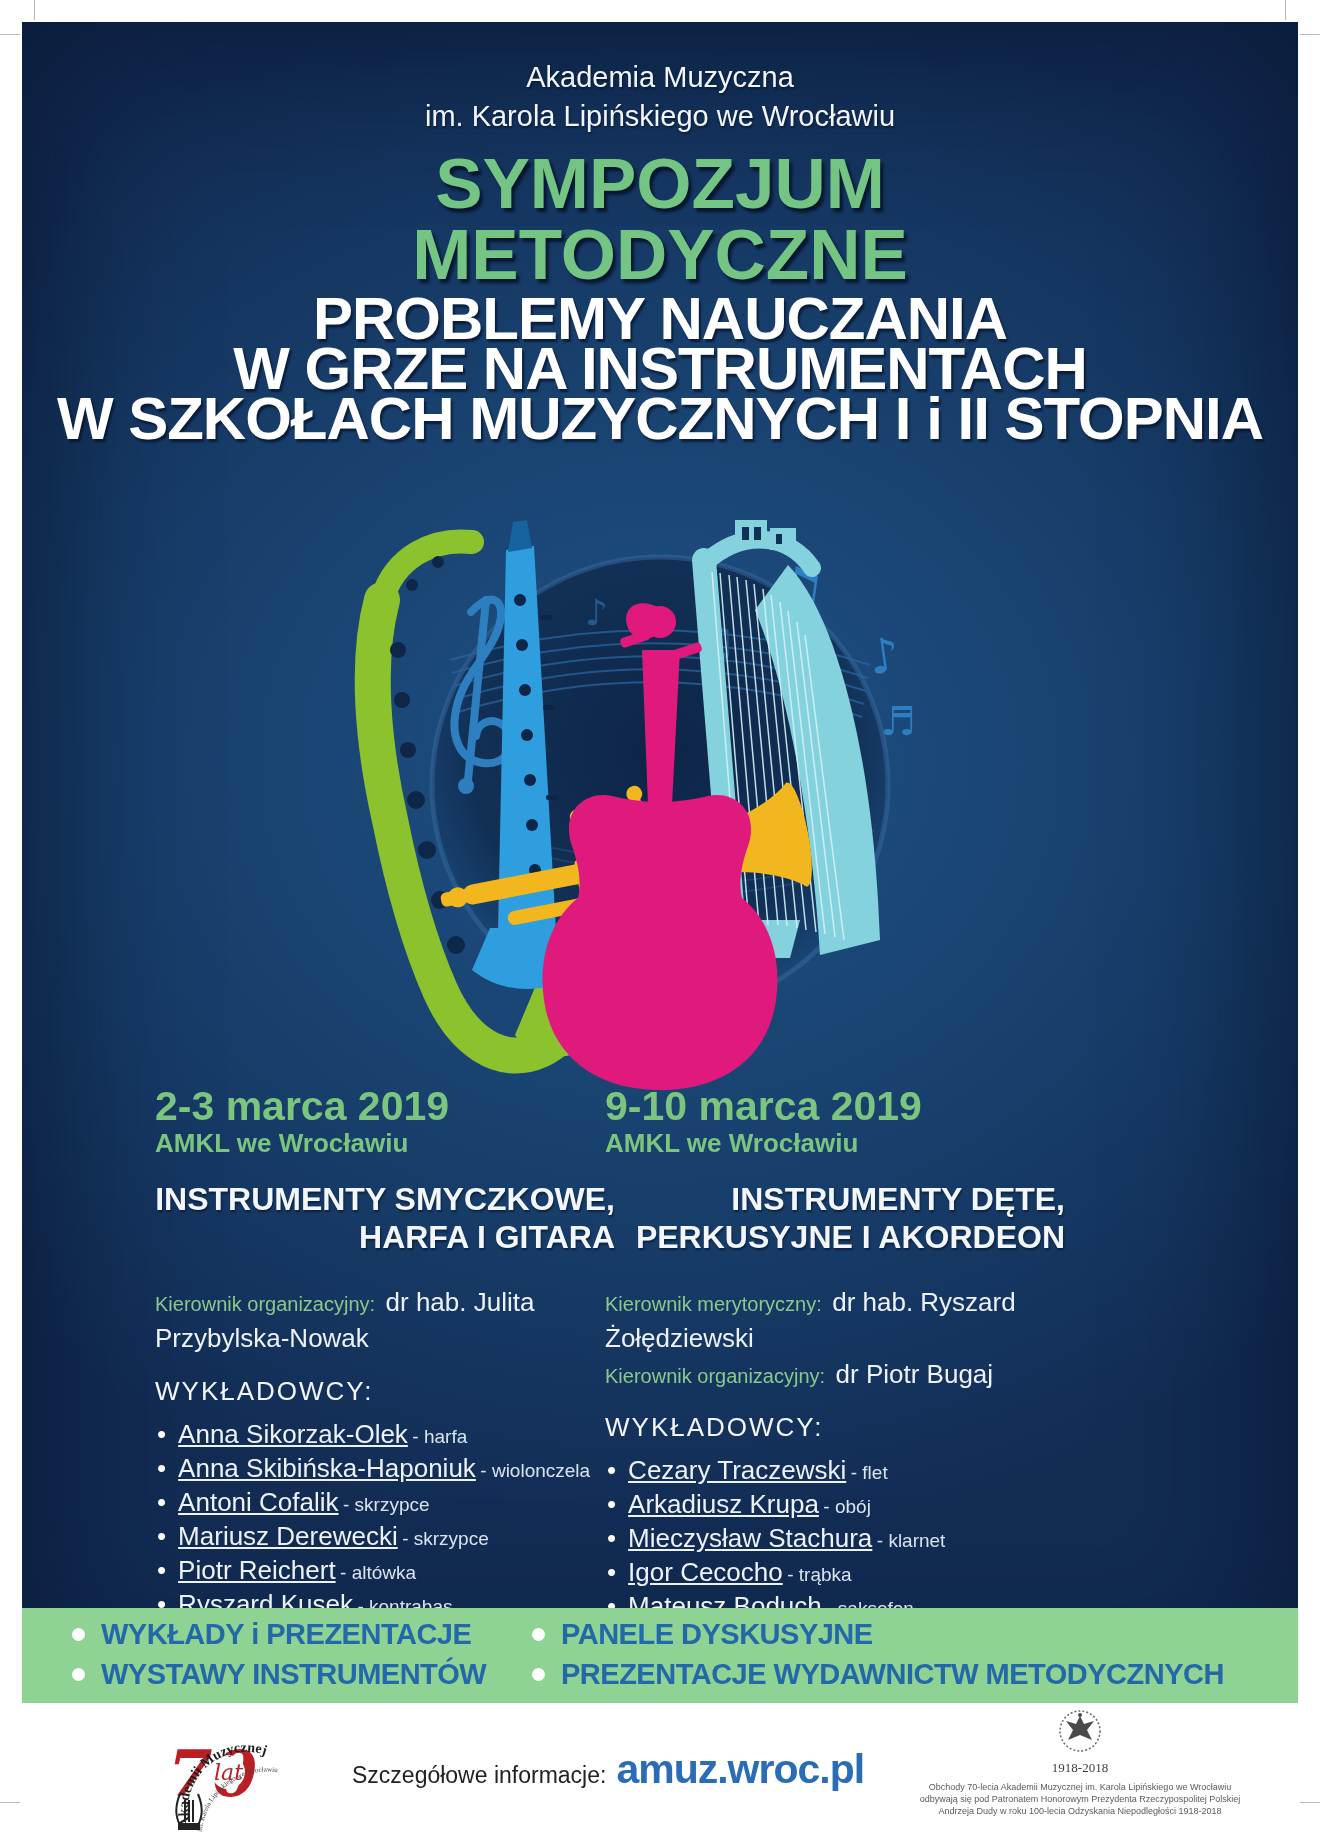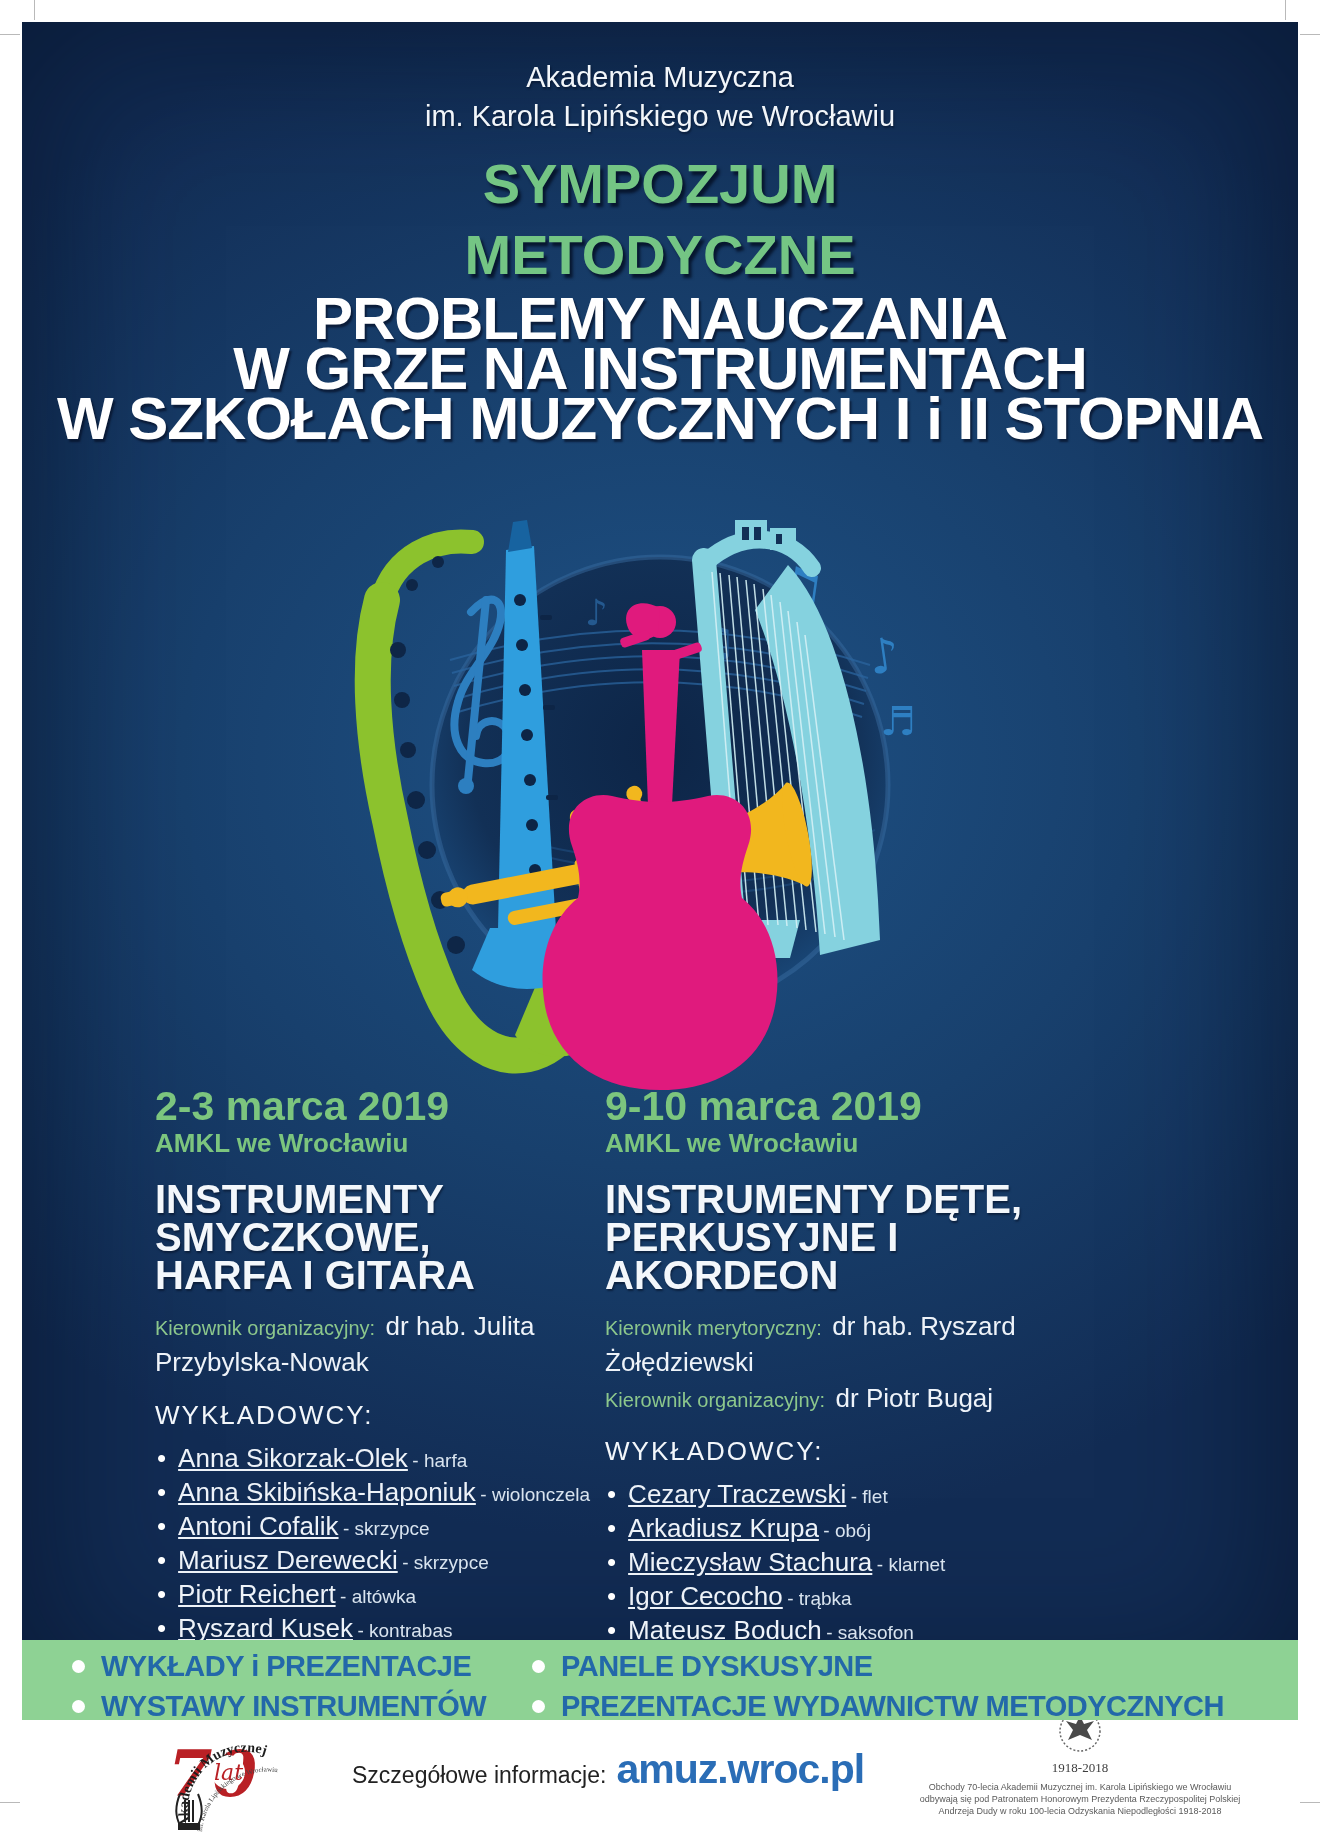--- a/index.html
+++ b/index.html
@@ -18,44 +18,44 @@
     background:radial-gradient(ellipse 920px 780px at 50% 44%, #1e5286 0%, #18406d 52%, #122c54 100%);
     box-shadow:inset 0 0 150px 25px rgba(4,14,35,.55);
   }
   .art{position:absolute;left:-22px;top:-22px;width:1320px;height:1837px;z-index:1;pointer-events:none;}
   .layer{position:absolute;z-index:2;}
   
   .institution{left:0;right:0;top:36px;text-align:center;color:#f2f6fa;
     font-size:29px;line-height:39px;text-shadow:1px 2px 2px rgba(5,16,38,.6);}
   
   .main-title{left:0;right:0;top:126px;text-align:center;color:#74c584;font-weight:bold;
-    font-size:56px;line-height:71px;letter-spacing:0px;text-shadow:3px 4px 3px rgba(5,16,38,.85);}
+    font-size:71px;line-height:71px;letter-spacing:0px;text-shadow:3px 4px 3px rgba(5,16,38,.85);}
   
   .subtitle{left:0;right:0;top:272px;text-align:center;color:#ffffff;font-weight:bold;
     font-size:60px;line-height:50px;letter-spacing:-1px;text-shadow:2px 3px 2px rgba(5,16,38,.7);}
   
   .session{top:1062px;width:460px;}
   .session.left{left:133px;}
   .session.right{left:583px;}
   .session .date{font-size:41px;line-height:44px;font-weight:bold;color:#7cc57e;}
   .session .venue{font-size:26px;line-height:30px;font-weight:bold;color:#7cc57e;margin-bottom:22px;}
-  .session .s-title{font-size:40px;line-height:38px;font-weight:bold;color:#f3f7fb;margin-bottom:16px;
-    text-shadow:1px 2px 2px rgba(5,16,38,.6);}
+  .session .s-title{font-size:32px;line-height:38px;font-weight:bold;color:#f3f7fb;margin-bottom:30px;
+    text-shadow:1px 2px 2px rgba(5,16,38,.6);text-align:right;}
   .leader-row{line-height:33px;}
   .leader-label{font-size:20px;color:#8cc78c;margin-right:6px;}
   .leader-name{font-size:26px;color:#eef3f9;}
   .lect-heading{font-size:26px;letter-spacing:2px;color:#f3f7fb;margin:18px 0 12px 0;}
   ul.lecturers{list-style:none;margin:0;padding:0;}
   ul.lecturers li{line-height:31px;color:#eef3f9;}
   ul.lecturers li::before{content:"•";color:#ffffff;margin:0 12px 0 2px;font-size:26px;}
   .lect-name{font-size:26px;text-decoration:underline;}
   .lect-instr{font-size:19px;color:#d9e4ef;}
   .lect-instr::before{content:"- ";}
   
-  .band{left:0;right:0;top:1586px;height:80px;background:#8ed294;z-index:3;margin-top:32px;}
+  .band{left:0;right:0;top:1586px;height:95px;background:#8ed294;z-index:3;}
   .band-col{position:absolute;top:0;height:92px;display:flex;flex-direction:column;justify-content:center;gap:7px;}
   .band-col.c1{left:50px;}
   .band-col.c2{left:510px;}
   .band-item{display:flex;align-items:center;font-size:29px;font-weight:bold;color:#2368a9;letter-spacing:-0.5px;}
   .band-item::before{content:"";width:13px;height:13px;border-radius:50%;background:#ffffff;margin-right:16px;flex:0 0 auto;}
   
   .footer{position:absolute;left:22px;top:1702px;width:1276px;height:135px;background:#ffffff;}
   .logo70{position:absolute;left:128px;top:22px;width:190px;height:110px;}
   .info{position:absolute;left:330px;top:44px;display:flex;align-items:baseline;gap:10px;}
   .info-label{font-size:23px;color:#222222;}

